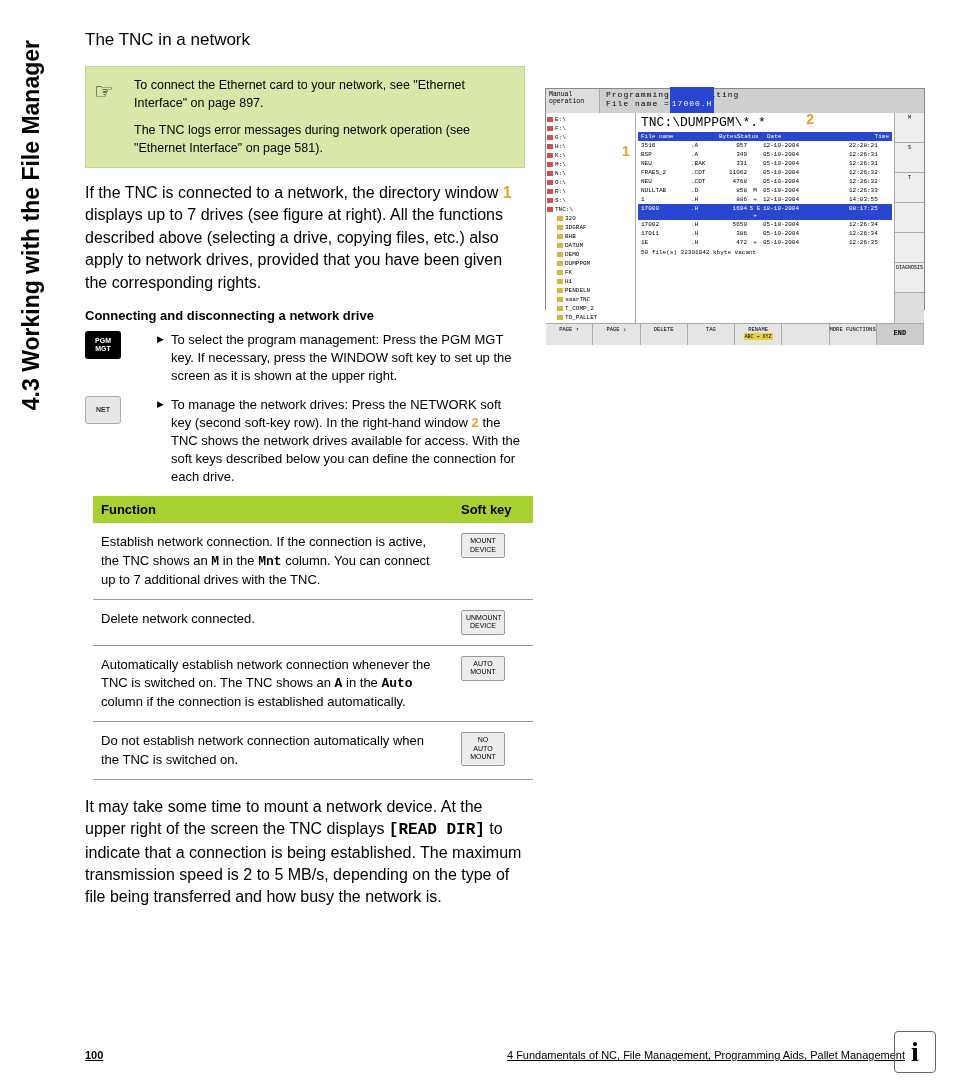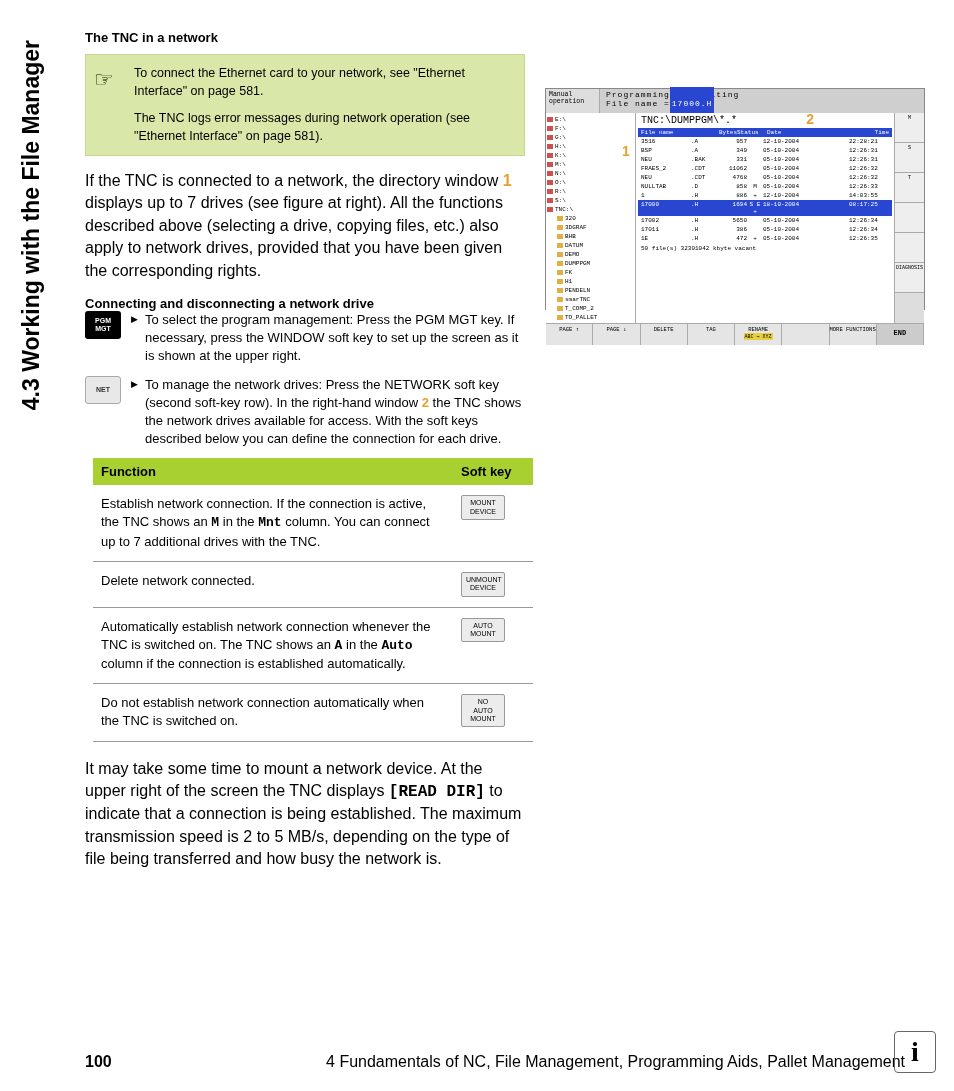--- a/index.html
+++ b/index.html
@@ -26,23 +26,23 @@
       left: 18px;
       top: 470px;
     }
     .main {
       position: absolute;
       left: 85px;
       top: 30px;
       width: 440px;
     }
     h2 {
-      font-size: 13px;
-      font-weight: bold;
-      margin-bottom: 9px;
+      font-size: 17px;
+      font-weight: normal;
+      margin-bottom: 16px;
     }
     .note-box {
       background: #d9e8a8;
       border: 1px solid #c5d690;
       padding: 10px 12px 10px 48px;
       position: relative;
       font-size: 12.5px;
       line-height: 1.4;
       margin-bottom: 14px;
     }
@@ -56,20 +56,21 @@
     .note-box p:last-child { margin-bottom: 0; }
     .body-para {
       font-size: 16px;
       line-height: 1.4;
       margin-bottom: 14px;
     }
     .orange { color: #e8a030; font-weight: bold; }
     h3 {
       font-size: 13px;
       font-weight: bold;
+      margin-bottom: 8px;
     }
     .step-row {
       display: flex;
       margin-bottom: 10px;
     }
     .key-badge {
       width: 36px;
       height: 28px;
       background: #000;
       color: #fff;
@@ -82,21 +83,21 @@
       justify-content: center;
       line-height: 1.1;
       flex-shrink: 0;
     }
     .key-badge.light {
       background: #e8e8e8;
       color: #333;
       border: 1px solid #aaa;
     }
     .step-text {
-      margin-left: 24px;
+      margin-left: 50px;
       font-size: 13px;
       line-height: 1.4;
       position: relative;
     }
     .step-text::before {
       content: "▶";
       position: absolute;
       left: -14px;
       top: 2px;
       font-size: 9px;
@@ -196,21 +197,21 @@
     }
     .fig-tree .folder::before { background: #e0b040; }
     .fig-tree .indent { padding-left: 10px; }
     .fig-list {
       flex: 1;
       background: #fff;
       position: relative;
       padding: 0 2px;
     }
     .fig-list .path {
-      font-size: 10px;
+      font-size: 13px;
       padding: 2px 3px;
     }
     .fig-list .hdr {
       background: #2846d0;
       color: #fff;
       font-size: 6px;
       padding: 1px 3px;
       display:flex;
     }
     .fig-list .hdr span:nth-child(1){width:60px;}
@@ -262,26 +263,27 @@
       font-size: 5.5px;
       text-align: center;
       padding-top: 2px;
       background:#e5e5e5;
     }
     .fig-sk.end { background: #ccc; font-weight: bold; font-size: 7px; padding-top:5px;}
     .fig-sk .yel { background: #e8d040; display:inline-block; padding:0 1px; font-size:5px;}
     .footer {
       position: absolute;
       left: 85px;
-      bottom: 20px;
+      bottom: 30px;
       width: 820px;
       display: flex;
       justify-content: space-between;
-      font-size: 16px;
+      font-size: 11px;
       align-items: center;
+      text-decoration: underline;
     }
     .footer .pn { font-weight: bold; }
     .info-icon {
       position: absolute;
       right: 18px;
       bottom: 18px;
       width: 42px;
       height: 42px;
       border: 1.5px solid #666;
       border-radius: 4px;
@@ -296,21 +298,21 @@
 </head>
 <body>
 
 <div class="sidebar-title">4.3 Working with the File Manager</div>
 
 <div class="main">
   <h2>The TNC in a network</h2>
 
   <div class="note-box">
     <span class="hand-icon">☞</span>
-    <p>To connect the Ethernet card to your network, see "Ethernet Interface" on page 581.</p>
+    <p>To connect the Ethernet card to your network, see "Ethernet Interface" on page 897.</p>
     <p>The TNC logs error messages during network operation (see "Ethernet Interface" on page 581).</p>
   </div>
 
   <p class="body-para">
     <span>If the TNC is connected to a network, the directory window </span><span class="orange">1</span><span> displays up to 7 drives (see figure at right). All the functions described above (selecting a drive, copying files, etc.) also apply to network drives, provided that you have been given the corresponding rights.</span>
   </p>
 
   <h3>Connecting and disconnecting a network drive</h3>
 
   <div class="step-row">

